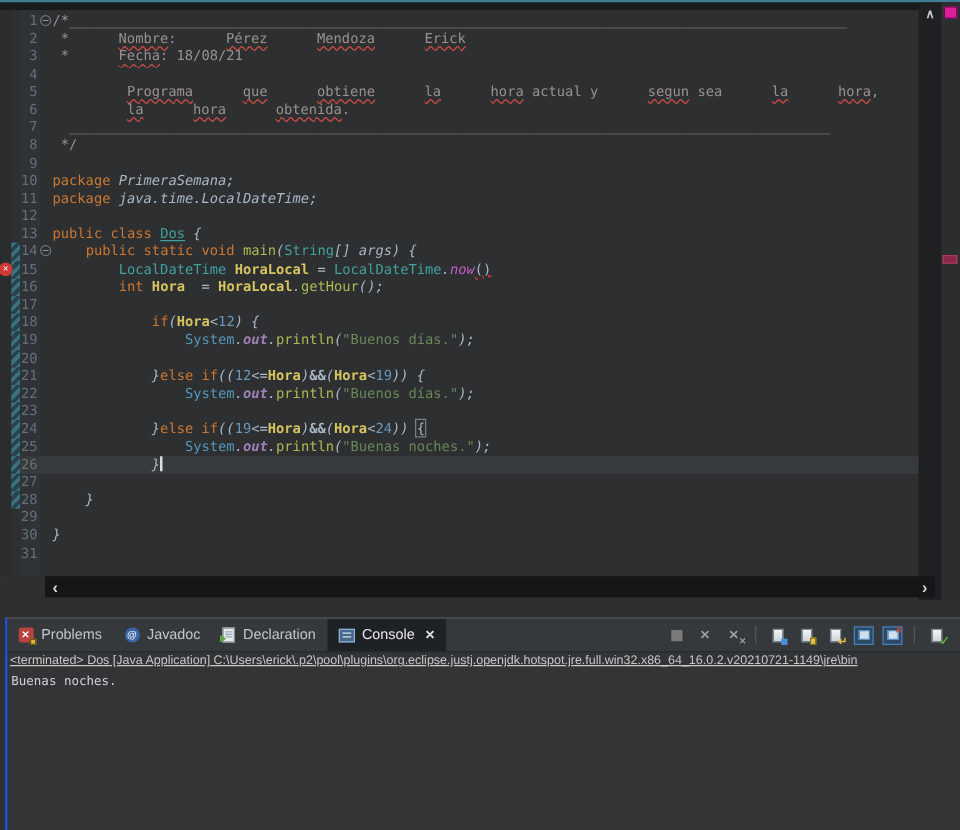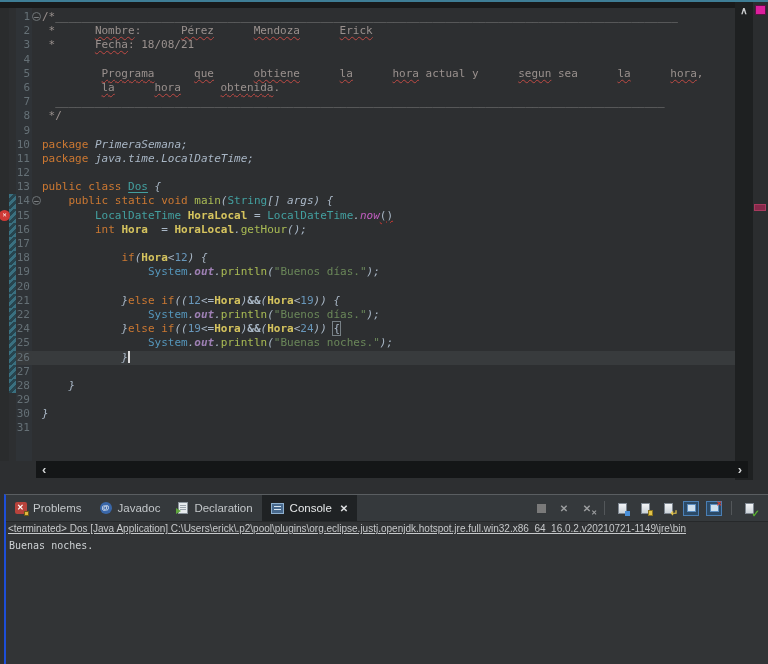--- a/index.html
+++ b/index.html
@@ -130,20 +130,21 @@
       <div class="code-row"><span class="cell-marker"></span><span class="cell-stripe"></span><span class="row-body"><span class="cell-num">13</span><span class="cell-fold"></span><span class="cell-code"><span class="sg-k">public class</span><span class="sg-p"> </span><span class="sg-td">Dos</span><span class="sg-p"> {</span></span></span></div>
       <div class="code-row"><span class="cell-marker"></span><span class="cell-stripe range"></span><span class="row-body"><span class="cell-num">14</span><span class="cell-fold"><span class="fold-icon">−</span></span><span class="cell-code"><span class="sg-p">    </span><span class="sg-k">public static void</span><span class="sg-p"> </span><span class="sg-m">main</span><span class="sg-p">(</span><span class="sg-t">String</span><span class="sg-p">[] args) {</span></span></span></div>
       <div class="code-row"><span class="cell-marker"><span class="err-icon">✕</span></span><span class="cell-stripe range"></span><span class="row-body"><span class="cell-num">15</span><span class="cell-fold"></span><span class="cell-code"><span class="sg-p">        </span><span class="sg-t">LocalDateTime</span><span class="sg-p"> </span><span class="sg-v">HoraLocal</span><span class="sg-p"> = </span><span class="sg-t">LocalDateTime</span><span class="sg-p">.</span><span class="sg-sm">now</span><span class="sg-perr">()</span></span></span></div>
       <div class="code-row"><span class="cell-marker"></span><span class="cell-stripe range"></span><span class="row-body"><span class="cell-num">16</span><span class="cell-fold"></span><span class="cell-code"><span class="sg-p">        </span><span class="sg-k">int</span><span class="sg-p"> </span><span class="sg-v">Hora</span><span class="sg-p">  = </span><span class="sg-v">HoraLocal</span><span class="sg-p">.</span><span class="sg-m">getHour</span><span class="sg-p">();</span></span></span></div>
       <div class="code-row"><span class="cell-marker"></span><span class="cell-stripe range"></span><span class="row-body"><span class="cell-num">17</span><span class="cell-fold"></span><span class="cell-code"></span></span></div>
       <div class="code-row"><span class="cell-marker"></span><span class="cell-stripe range"></span><span class="row-body"><span class="cell-num">18</span><span class="cell-fold"></span><span class="cell-code"><span class="sg-p">            </span><span class="sg-k">if</span><span class="sg-p">(</span><span class="sg-v">Hora</span><span class="sg-p">&lt;</span><span class="sg-n">12</span><span class="sg-p">) {</span></span></span></div>
       <div class="code-row"><span class="cell-marker"></span><span class="cell-stripe range"></span><span class="row-body"><span class="cell-num">19</span><span class="cell-fold"></span><span class="cell-code"><span class="sg-p">                </span><span class="sg-tb">System</span><span class="sg-p">.</span><span class="sg-f">out</span><span class="sg-p">.</span><span class="sg-m">println</span><span class="sg-p">(</span><span class="sg-s">"Buenos días."</span><span class="sg-p">);</span></span></span></div>
       <div class="code-row"><span class="cell-marker"></span><span class="cell-stripe range"></span><span class="row-body"><span class="cell-num">20</span><span class="cell-fold"></span><span class="cell-code"></span></span></div>
       <div class="code-row"><span class="cell-marker"></span><span class="cell-stripe range"></span><span class="row-body"><span class="cell-num">21</span><span class="cell-fold"></span><span class="cell-code"><span class="sg-p">            }</span><span class="sg-k">else</span><span class="sg-p"> </span><span class="sg-k">if</span><span class="sg-p">((</span><span class="sg-n">12</span><span class="sg-p">&lt;=</span><span class="sg-v">Hora</span><span class="sg-p">)</span><span class="sg-b">&amp;&amp;</span><span class="sg-p">(</span><span class="sg-v">Hora</span><span class="sg-p">&lt;</span><span class="sg-n">19</span><span class="sg-p">)) {</span></span></span></div>
       <div class="code-row"><span class="cell-marker"></span><span class="cell-stripe range"></span><span class="row-body"><span class="cell-num">22</span><span class="cell-fold"></span><span class="cell-code"><span class="sg-p">                </span><span class="sg-tb">System</span><span class="sg-p">.</span><span class="sg-f">out</span><span class="sg-p">.</span><span class="sg-m">println</span><span class="sg-p">(</span><span class="sg-s">"Buenos días."</span><span class="sg-p">);</span></span></span></div>
+      <div class="code-row"><span class="cell-marker"></span><span class="cell-stripe range"></span><span class="row-body"><span class="cell-num">23</span><span class="cell-fold"></span><span class="cell-code"></span></span></div>
       <div class="code-row"><span class="cell-marker"></span><span class="cell-stripe range"></span><span class="row-body"><span class="cell-num">24</span><span class="cell-fold"></span><span class="cell-code"><span class="sg-p">            }</span><span class="sg-k">else</span><span class="sg-p"> </span><span class="sg-k">if</span><span class="sg-p">((</span><span class="sg-n">19</span><span class="sg-p">&lt;=</span><span class="sg-v">Hora</span><span class="sg-p">)</span><span class="sg-b">&amp;&amp;</span><span class="sg-p">(</span><span class="sg-v">Hora</span><span class="sg-p">&lt;</span><span class="sg-n">24</span><span class="sg-p">)) </span><span class="sg-box">{</span></span></span></div>
       <div class="code-row"><span class="cell-marker"></span><span class="cell-stripe range"></span><span class="row-body"><span class="cell-num">25</span><span class="cell-fold"></span><span class="cell-code"><span class="sg-p">                </span><span class="sg-tb">System</span><span class="sg-p">.</span><span class="sg-f">out</span><span class="sg-p">.</span><span class="sg-m">println</span><span class="sg-p">(</span><span class="sg-s">"Buenas noches."</span><span class="sg-p">);</span></span></span></div>
       <div class="code-row current"><span class="cell-marker"></span><span class="cell-stripe range"></span><span class="row-body"><span class="cell-num">26</span><span class="cell-fold"></span><span class="cell-code"><span class="sg-p">            }</span><span class="cursor"></span></span></span></div>
       <div class="code-row"><span class="cell-marker"></span><span class="cell-stripe range"></span><span class="row-body"><span class="cell-num">27</span><span class="cell-fold"></span><span class="cell-code"></span></span></div>
       <div class="code-row"><span class="cell-marker"></span><span class="cell-stripe range"></span><span class="row-body"><span class="cell-num">28</span><span class="cell-fold"></span><span class="cell-code"><span class="sg-p">    }</span></span></span></div>
       <div class="code-row"><span class="cell-marker"></span><span class="cell-stripe"></span><span class="row-body"><span class="cell-num">29</span><span class="cell-fold"></span><span class="cell-code"></span></span></div>
       <div class="code-row"><span class="cell-marker"></span><span class="cell-stripe"></span><span class="row-body"><span class="cell-num">30</span><span class="cell-fold"></span><span class="cell-code"><span class="sg-p">}</span></span></span></div>
       <div class="code-row"><span class="cell-marker"></span><span class="cell-stripe"></span><span class="row-body"><span class="cell-num">31</span><span class="cell-fold"></span><span class="cell-code"></span></span></div>
     </div>
 </div>

